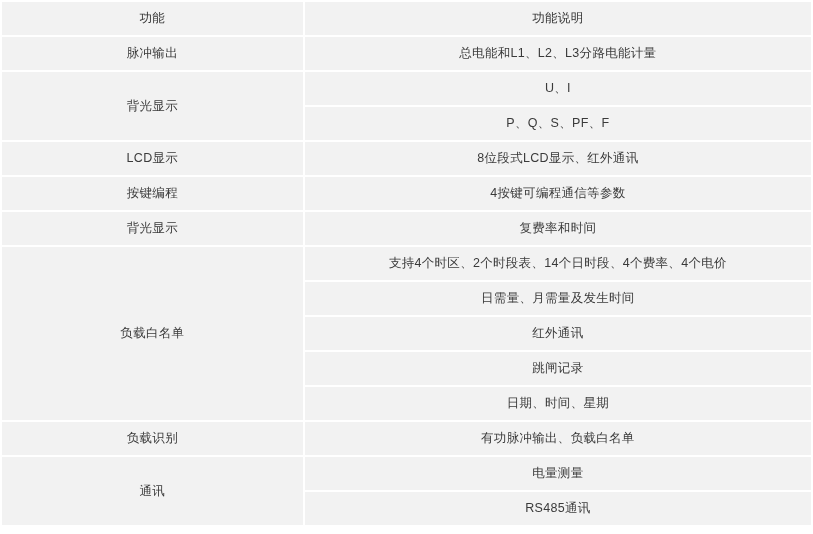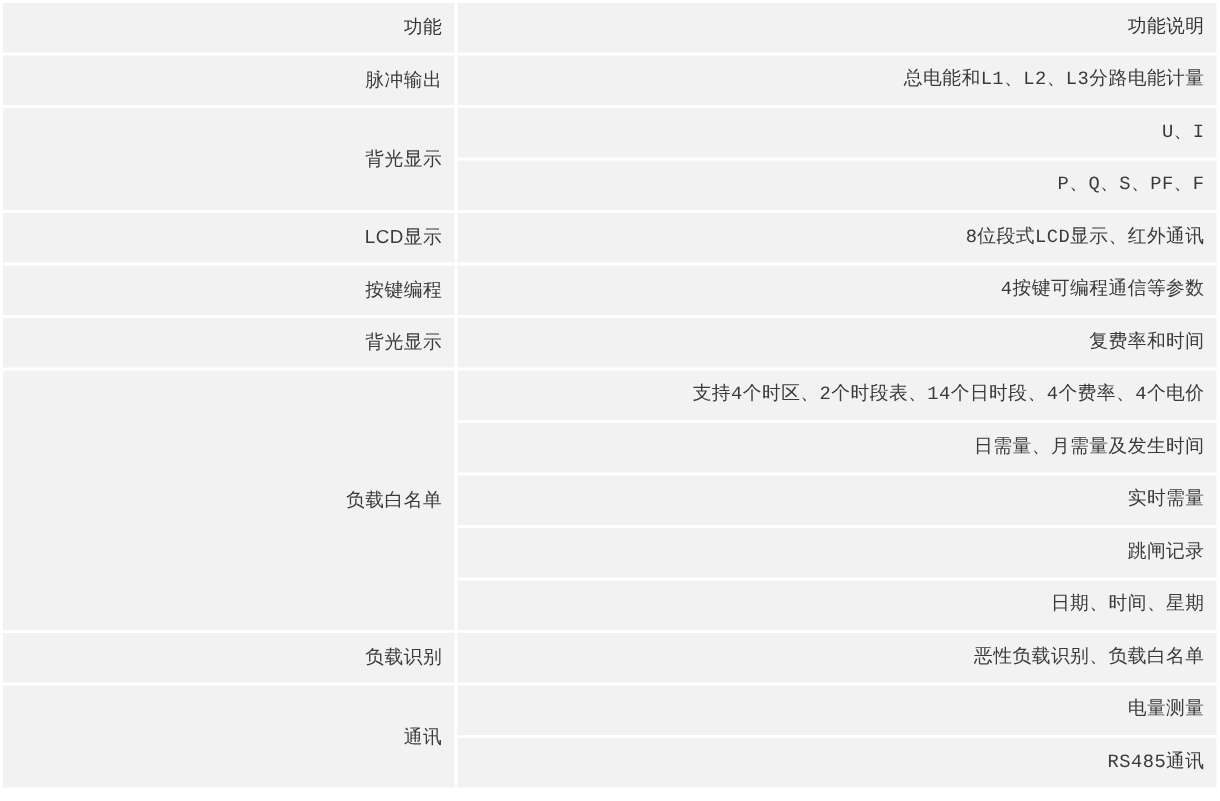--- a/index.html
+++ b/index.html
@@ -18,33 +18,32 @@
     width: 813px;
     border-collapse: separate;
     border-spacing: 2px 2px;
     table-layout: fixed;
     background: #ffffff;
   }
   .spec-table td {
     background: #f2f2f2;
     font-size: 12.5px;
     color: #3a3a3a;
-    text-align: right;
+    text-align: center;
     vertical-align: middle;
     padding: 0;
     height: 33px;
     line-height: 1.35;
     letter-spacing: 0.3px;
   }
   td.col-feature {
     width: 300px;
   }
   td.col-desc {
     width: 505px;
-    font-family: Liberation Mono, monospace;
   }
   td.header-cell {
     color: #333333;
   }
   .cell-inner {
     display: block;
     padding: 0 8px;
   }
 </style>
 </head>
@@ -119,40 +118,40 @@
         <span class="cell-inner">支持4个时区、2个时段表、14个日时段、4个费率、4个电价</span>
       </td>
     </tr>
     <tr>
       <td class="col-desc">
         <span class="cell-inner">日需量、月需量及发生时间</span>
       </td>
     </tr>
     <tr>
       <td class="col-desc">
-        <span class="cell-inner">实时需量</span>
+        <span class="cell-inner">红外通讯</span>
       </td>
     </tr>
     <tr>
       <td class="col-desc">
         <span class="cell-inner">跳闸记录</span>
       </td>
     </tr>
     <tr>
       <td class="col-desc">
         <span class="cell-inner">日期、时间、星期</span>
       </td>
     </tr>
 
     <tr>
       <td class="col-feature">
         <span class="cell-inner">负载识别</span>
       </td>
       <td class="col-desc">
-        <span class="cell-inner">恶性负载识别、负载白名单</span>
+        <span class="cell-inner">有功脉冲输出、负载白名单</span>
       </td>
     </tr>
 
     <tr>
       <td class="col-feature" rowspan="2">
         <span class="cell-inner">通讯</span>
       </td>
       <td class="col-desc">
         <span class="cell-inner">电量测量</span>
       </td>

